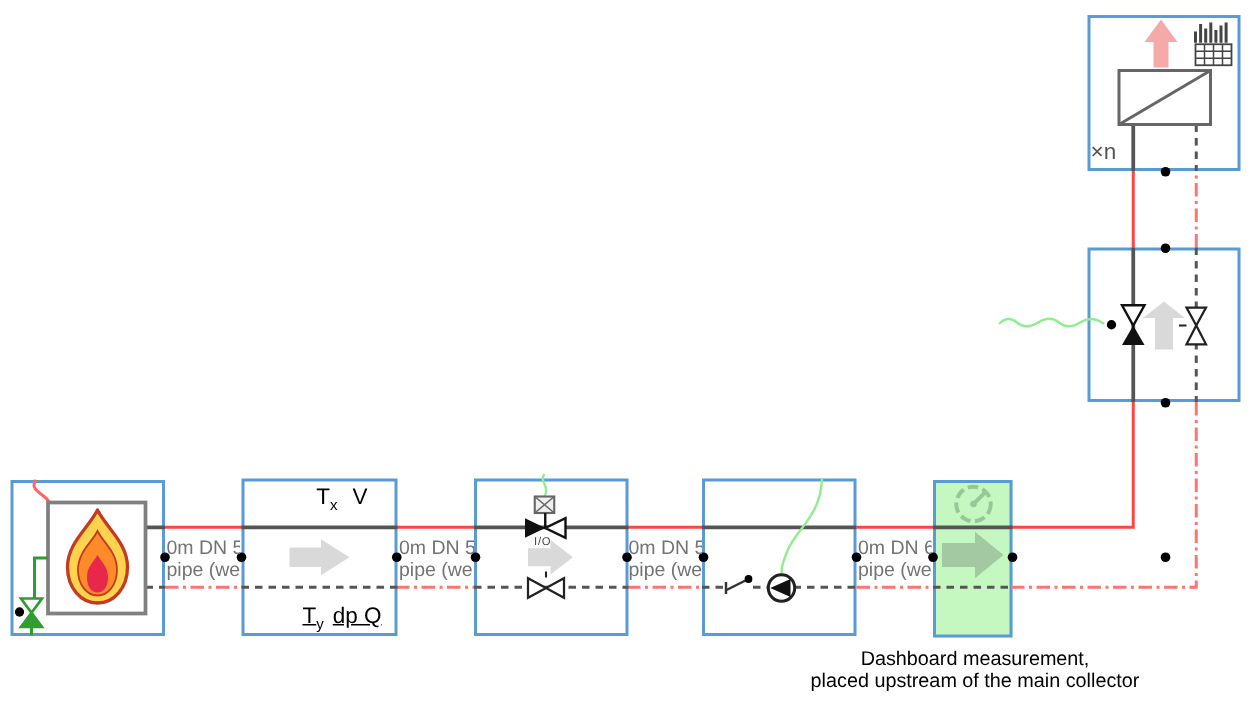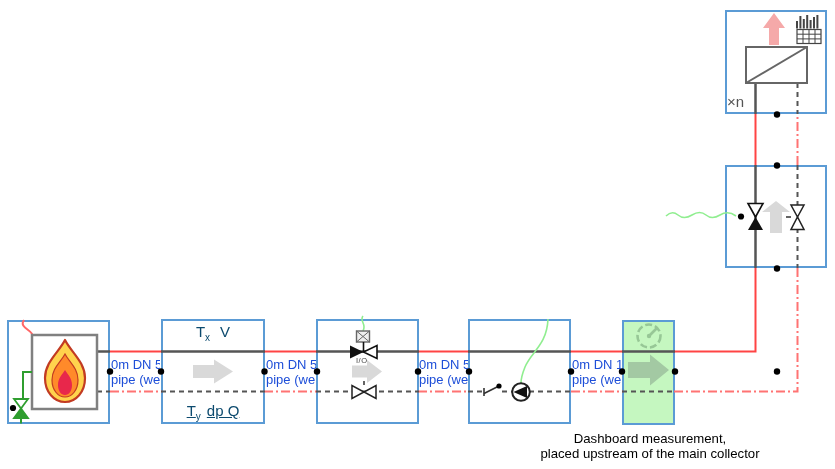--- a/index.html
+++ b/index.html
@@ -6,22 +6,22 @@
   #stage{
     position:relative;width:835px;height:469px;background:#ffffff;
     font-family:"Liberation Sans", sans-serif;color:#111;overflow:hidden;
   }
   .cbox{position:absolute;border:2px solid #5b9bd5;box-sizing:border-box;background:transparent;}
   .cbox.green{background:rgba(150,240,140,0.55);}
   svg.layer{position:absolute;left:0;top:0;z-index:3;pointer-events:none;}
   .boxes{z-index:1;}
   .lbl{position:absolute;z-index:4;}
   .pipelabel{overflow:hidden;height:31px;}
-  .pipelabel div{white-space:nowrap;font-size:13px;line-height:15px;color:#1d4ed8;}
-  .sensorlabel{width:104px;text-align:center;font-size:15px;color:#0c4a6e;}
+  .pipelabel div{white-space:nowrap;font-size:13px;line-height:15px;color:#737373;}
+  .sensorlabel{width:104px;text-align:center;font-size:15px;color:#000000;padding-left:15px;}
   .sensorlabel sub{font-size:10px;}
   .sensorlabel .gap{display:inline-block;width:10px;}
   .iolabel{font-size:7.5px;color:#444;letter-spacing:0.5px;text-align:right;}
   .xnlabel{font-size:15px;color:#555;}
   .caption{width:440px;text-align:center;font-size:13.2px;line-height:15px;color:#000;}
 </style>
 </head>
 <body>
 
 <div id="stage">
@@ -142,21 +142,21 @@
   </div>
   <div class="lbl pipelabel" style="left:266px;top:357px;width:50px;">
     <div>0m DN 5</div>
     <div>pipe (we</div>
   </div>
   <div class="lbl pipelabel" style="left:419px;top:357px;width:49px;">
     <div>0m DN 5</div>
     <div>pipe (we</div>
   </div>
   <div class="lbl pipelabel" style="left:572px;top:357px;width:49px;">
-    <div>0m DN 1</div>
+    <div>0m DN 6</div>
     <div>pipe (we</div>
   </div>
 
   <div class="lbl sensorlabel" style="left:161px;top:323px;">
     <span>T</span><sub>x</sub><span class="gap"></span><span>V</span>
   </div>
   <div class="lbl sensorlabel" style="left:161px;top:402px;text-decoration:underline;">
     <span>T</span><sub>y</sub><span class="gap" style="width:6px;"></span><span>dp Q</span>
   </div>
 

